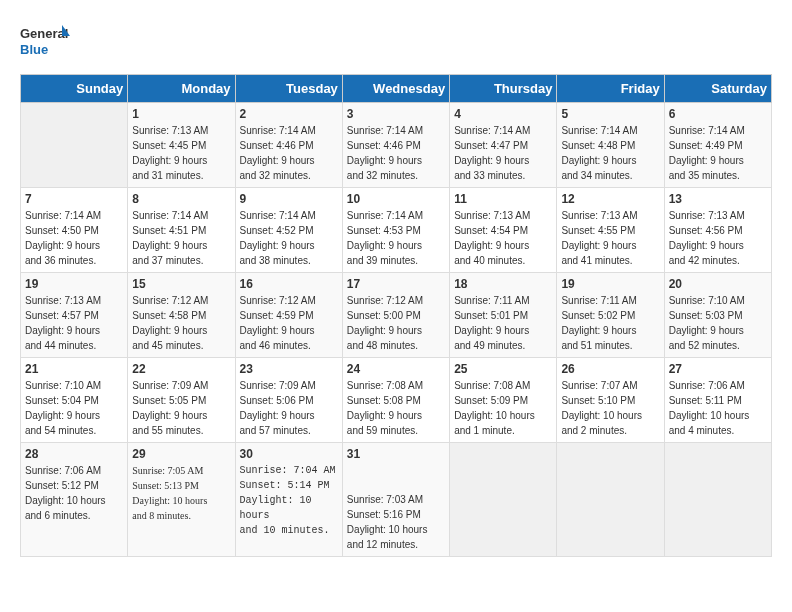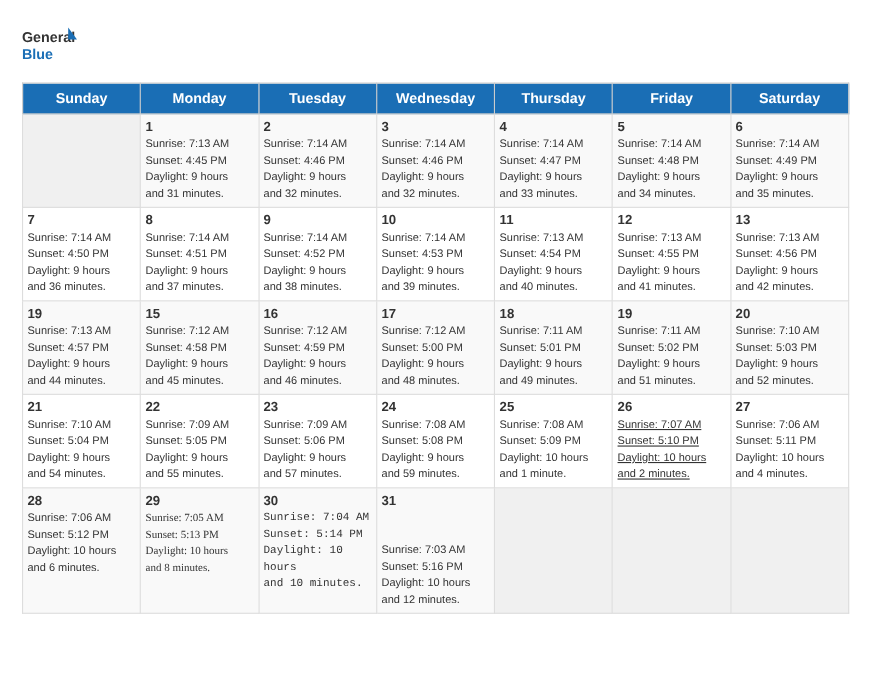--- a/index.html
+++ b/index.html
@@ -38,21 +38,21 @@
       width: 100%;
       border-collapse: collapse;
       table-layout: fixed;
     }
     thead tr th {
       background-color: #1a6eb5;
       color: #fff;
       font-size: 13px;
       font-weight: bold;
       padding: 6px 4px;
-      text-align: center;
+      text-align: right;
       border: 1px solid #ccc;
     }
     tbody tr td {
       vertical-align: top;
       border: 1px solid #ddd;
       padding: 4px 4px;
       font-size: 10.5px;
       color: #333;
       height: 82px;
       background: #fff;
@@ -287,21 +287,21 @@
         </td>
         <td>
           <span class="day-number">25</span>
           <div class="day-info" style="white-space: pre-line;">Sunrise: 7:08 AM
 Sunset: 5:09 PM
 Daylight: 10 hours
 and 1 minute.</div>
         </td>
         <td>
           <span class="day-number">26</span>
-          <div class="day-info" style="white-space: pre-line; text-decoration: underline;">Sunrise: 7:07 AM
+          <div class="day-info" style="white-space: pre-line;">Sunrise: 7:07 AM
 Sunset: 5:10 PM
 Daylight: 10 hours
 and 2 minutes.</div>
         </td>
         <td>
           <span class="day-number">27</span>
           <div class="day-info" style="white-space: pre-line;">Sunrise: 7:06 AM
 Sunset: 5:11 PM
 Daylight: 10 hours
 and 4 minutes.</div>

